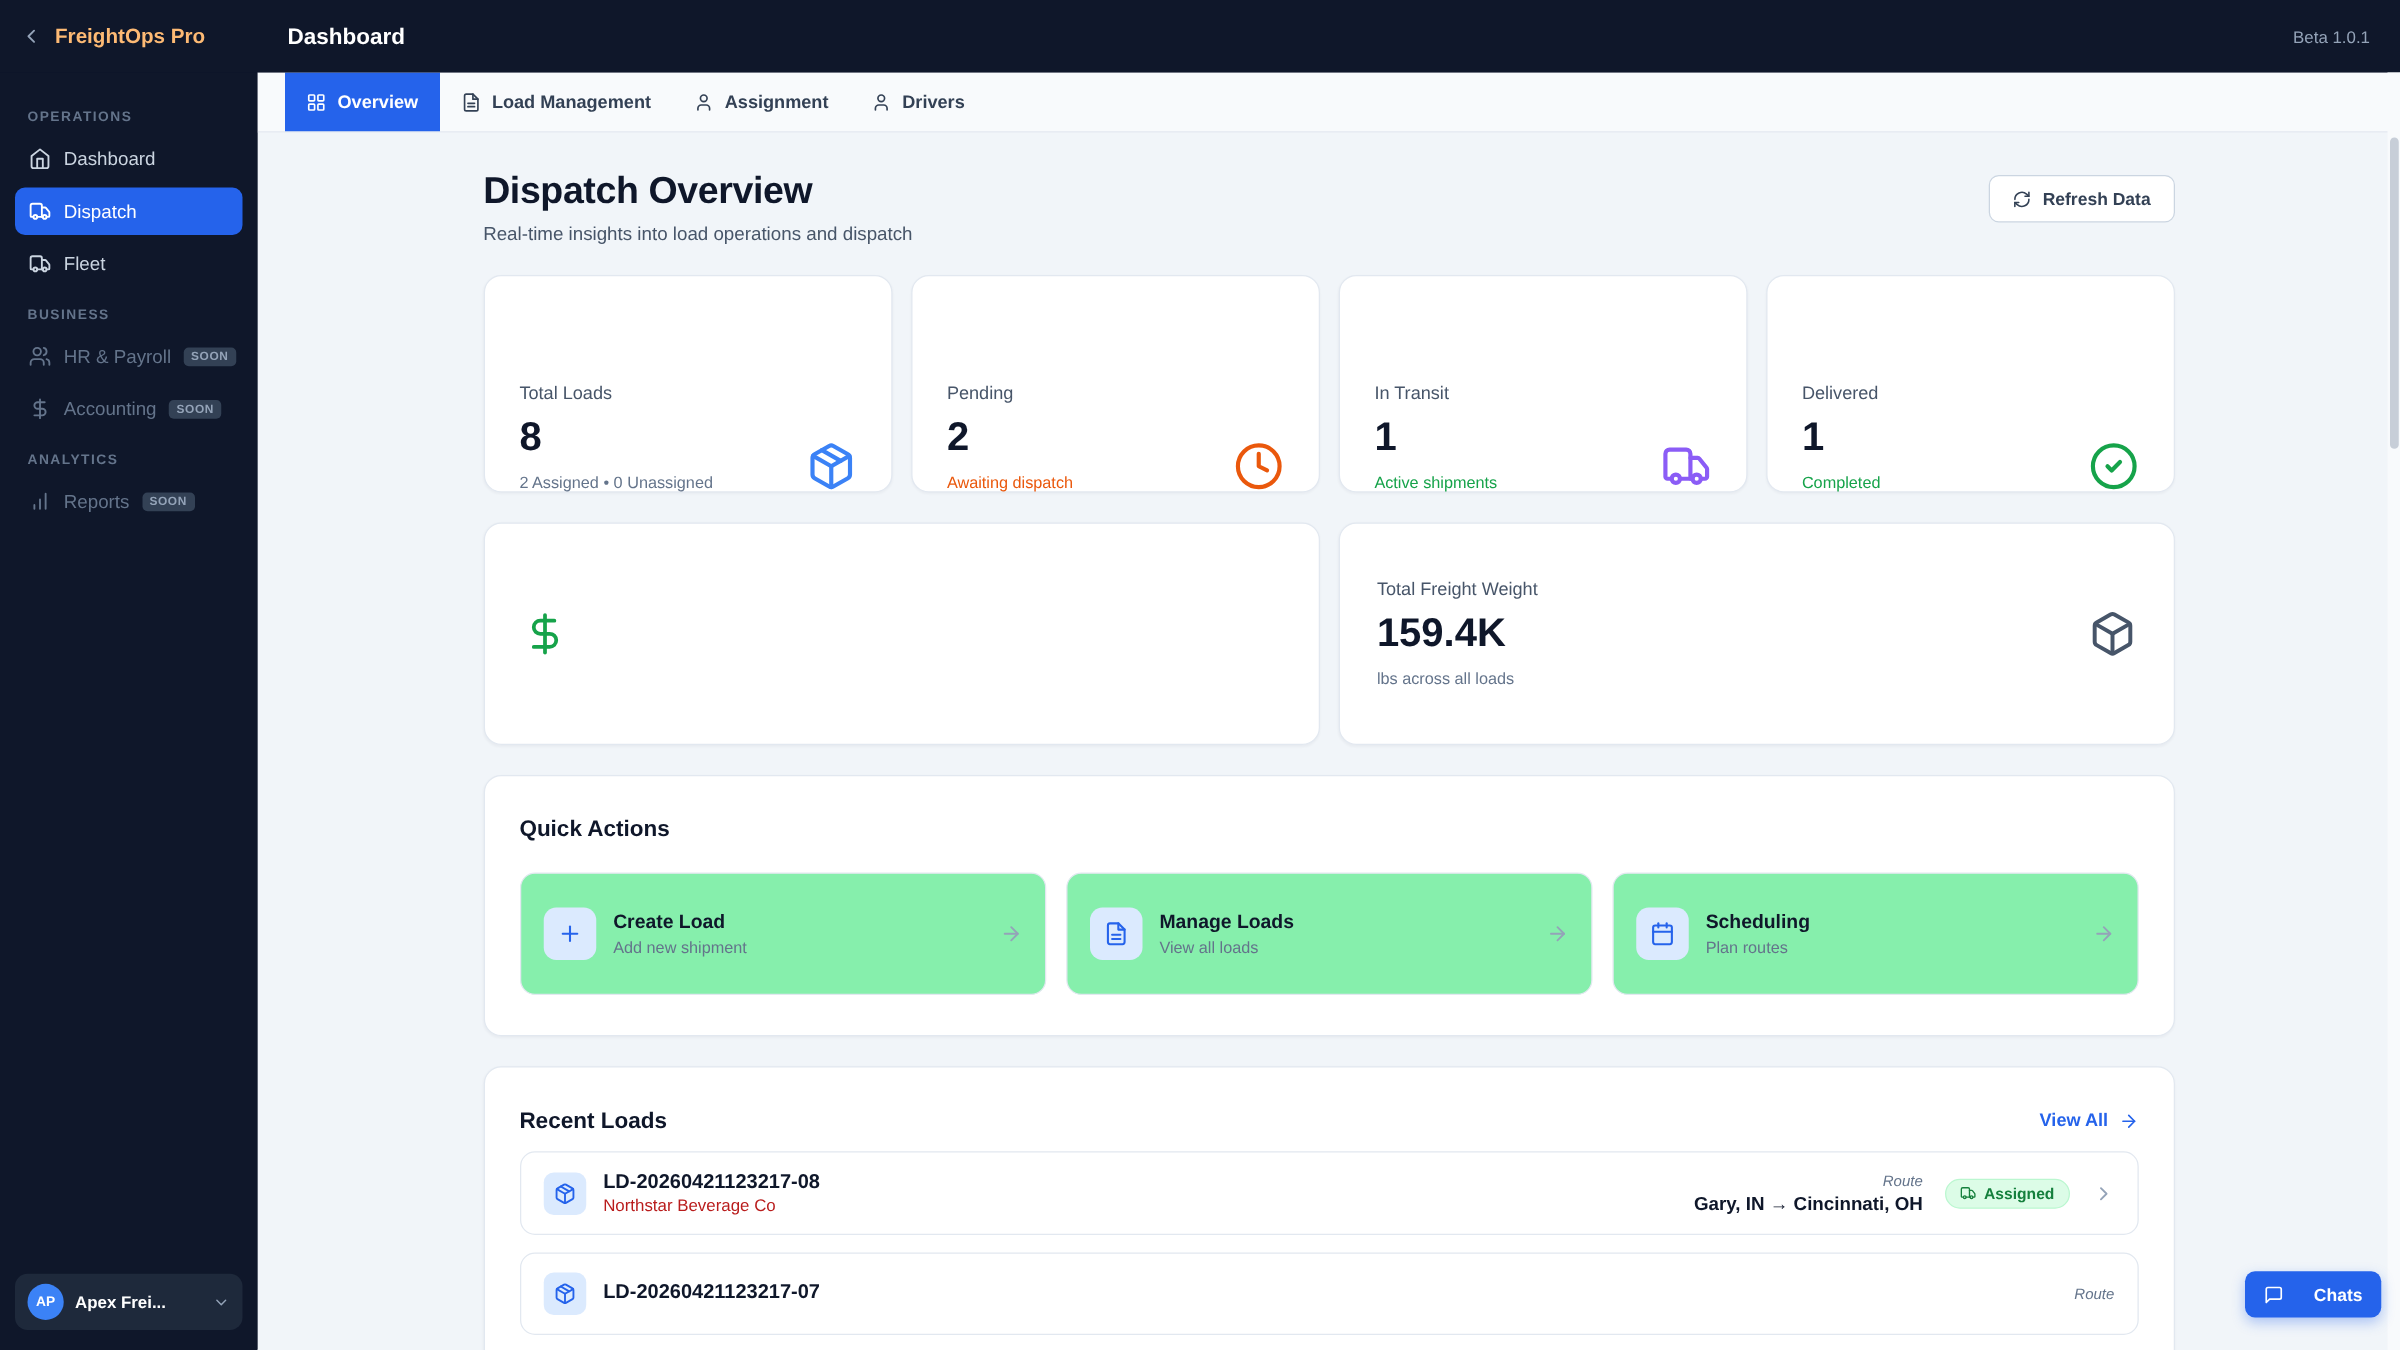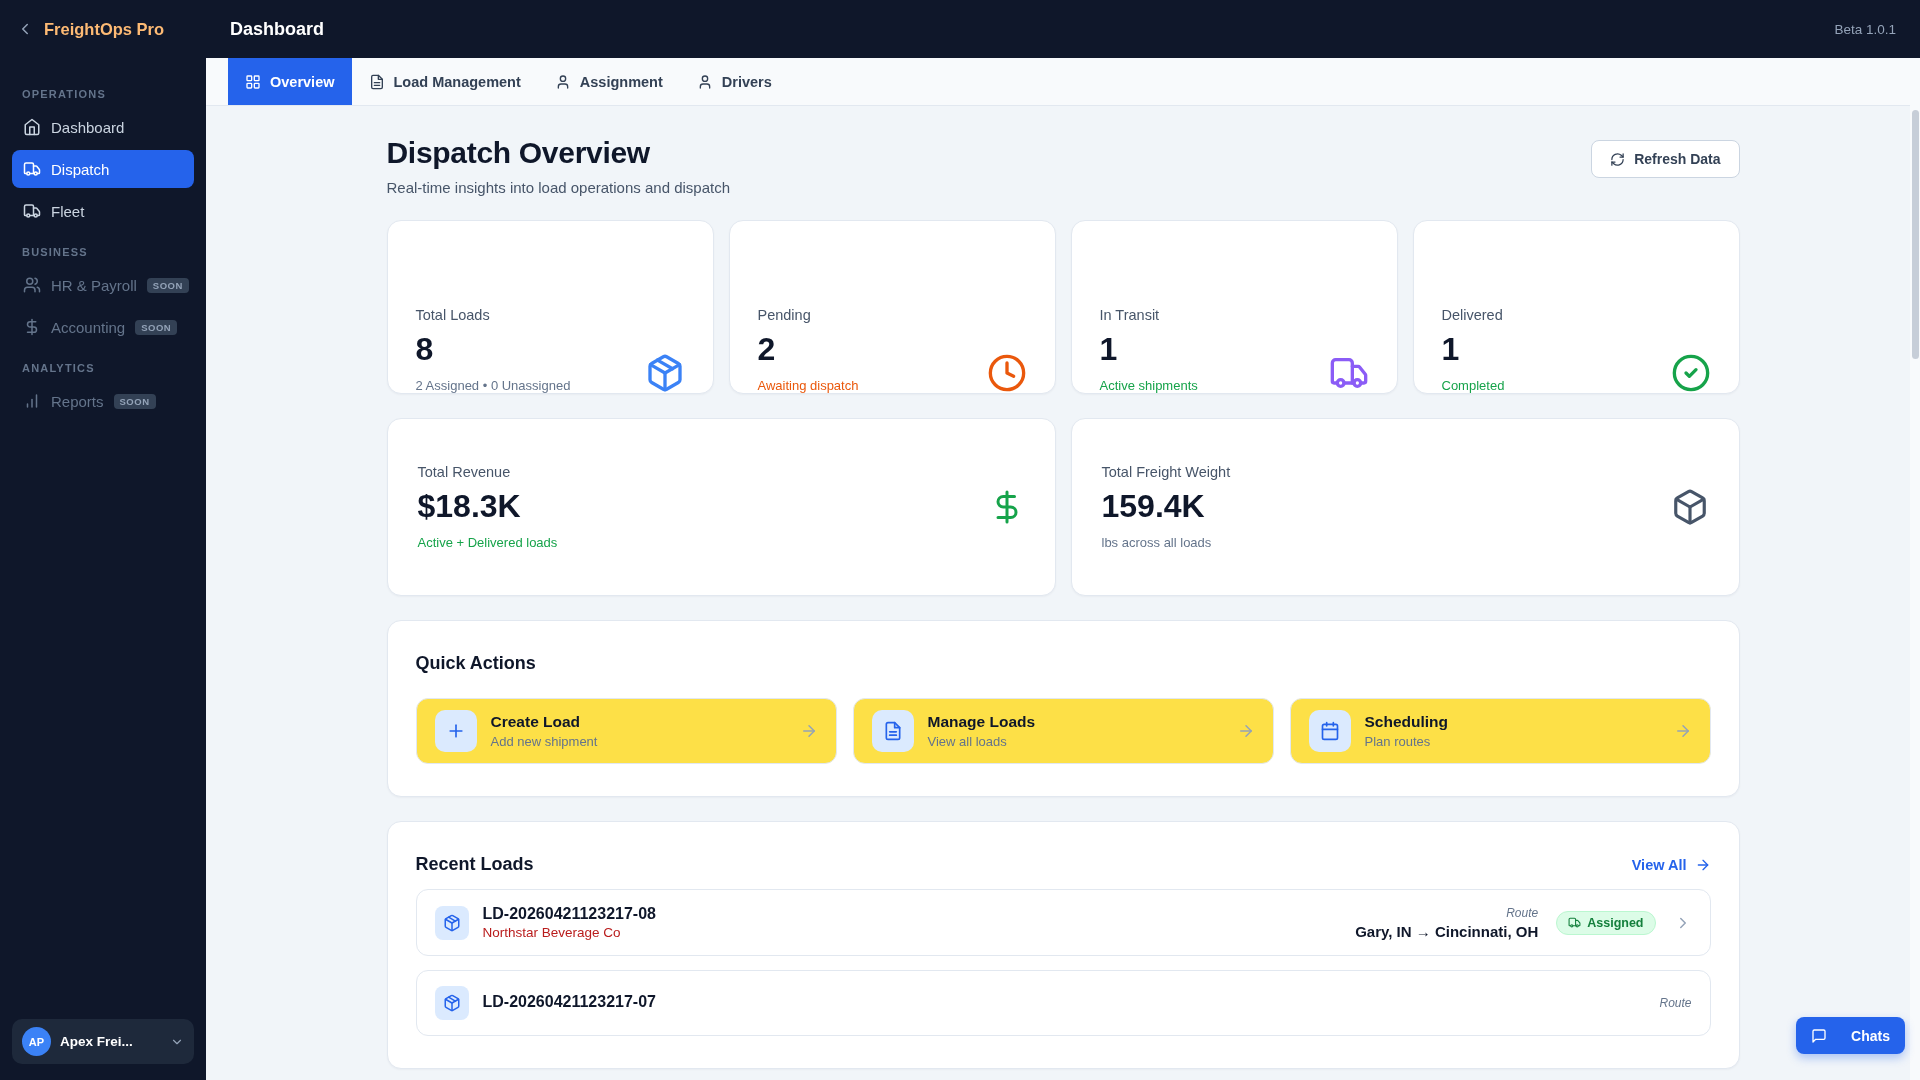--- a/index.html
+++ b/index.html
@@ -51,21 +51,21 @@
   .sub-green { color:#16a34a; }
   .stat-ic { display:flex; }
 
   .wide-grid { margin-top:24px; display:grid; grid-template-columns:repeat(2,1fr); gap:15px; }
   .wide-card { background:#ffffff; border:1px solid #e2e8f0; border-radius:14px; height:178px; padding:0 30px; display:flex; align-items:center; justify-content:space-between; box-shadow:0 1px 2px rgba(15,23,42,.04); }
 
   .panel { background:#ffffff; border:1px solid #e2e8f0; border-radius:14px; padding:32px 28px; margin-top:24px; box-shadow:0 1px 2px rgba(15,23,42,.04); }
   .panel-title { font-size:18px; font-weight:700; color:#0f172a; }
 
   .qa-grid { margin-top:24px; display:grid; grid-template-columns:repeat(3,1fr); gap:16px; }
-  .qa-tile { border:1px solid #e2e8f0; border-radius:12px; padding:11px 18px; display:flex; align-items:center; gap:14px; background:#fde047; cursor:pointer; }
+  .qa-tile { border:1px solid #e2e8f0; border-radius:12px; padding:27px 18px; display:flex; align-items:center; gap:14px; background:#86efac; cursor:pointer; }
   .qa-icon-box { width:42px; height:42px; border-radius:10px; background:#dbeafe; color:#2563eb; display:flex; align-items:center; justify-content:center; flex:none; }
   .qa-title { font-size:15.5px; font-weight:600; color:#0f172a; }
   .qa-sub { font-size:13px; color:#64748b; margin-top:3px; }
   .qa-arrow { margin-left:auto; color:#94a3b8; display:flex; }
 
   .loads-head { display:flex; align-items:center; justify-content:space-between; }
   .view-all { display:flex; align-items:center; gap:8px; color:#2563eb; font-size:14.5px; font-weight:600; cursor:pointer; }
   .load-row { border:1px solid #e2e8f0; border-radius:12px; padding:15px 18px; display:flex; align-items:center; gap:14px; margin-top:14px; cursor:pointer; background:#ffffff; }
   .load-icon-box { width:34px; height:34px; border-radius:8px; background:#dbeafe; color:#2563eb; display:flex; align-items:center; justify-content:center; flex:none; }
   .load-id { font-size:16px; font-weight:700; color:#0f172a; }
@@ -314,25 +314,20 @@
             <svg width="40" height="40" viewBox="0 0 24 24" fill="none" stroke="currentColor" stroke-width="2" stroke-linecap="round" stroke-linejoin="round">
                 <circle cx="12" cy="12" r="10"></circle>
                 <path d="m9 12 2 2 4-4"></path>
               </svg>
           </span>
         </div>
       </div>
 
       <div class="wide-grid">
         <div class="wide-card">
-          <div class="stat-col">
-            <span class="stat-label">Total Revenue</span>
-            <span class="stat-value">$18.3K</span>
-            <span class="stat-sub sub-green">Active + Delivered loads</span>
-          </div>
           <span class="stat-ic" style="color:#16a34a">
             <svg width="36" height="36" viewBox="0 0 24 24" fill="none" stroke="currentColor" stroke-width="2" stroke-linecap="round" stroke-linejoin="round">
                 <line x1="12" y1="2" x2="12" y2="22"></line>
                 <path d="M17 5H9.5a3.5 3.5 0 0 0 0 7h5a3.5 3.5 0 0 1 0 7H6"></path>
               </svg>
           </span>
         </div>
 
         <div class="wide-card">
           <div class="stat-col">

